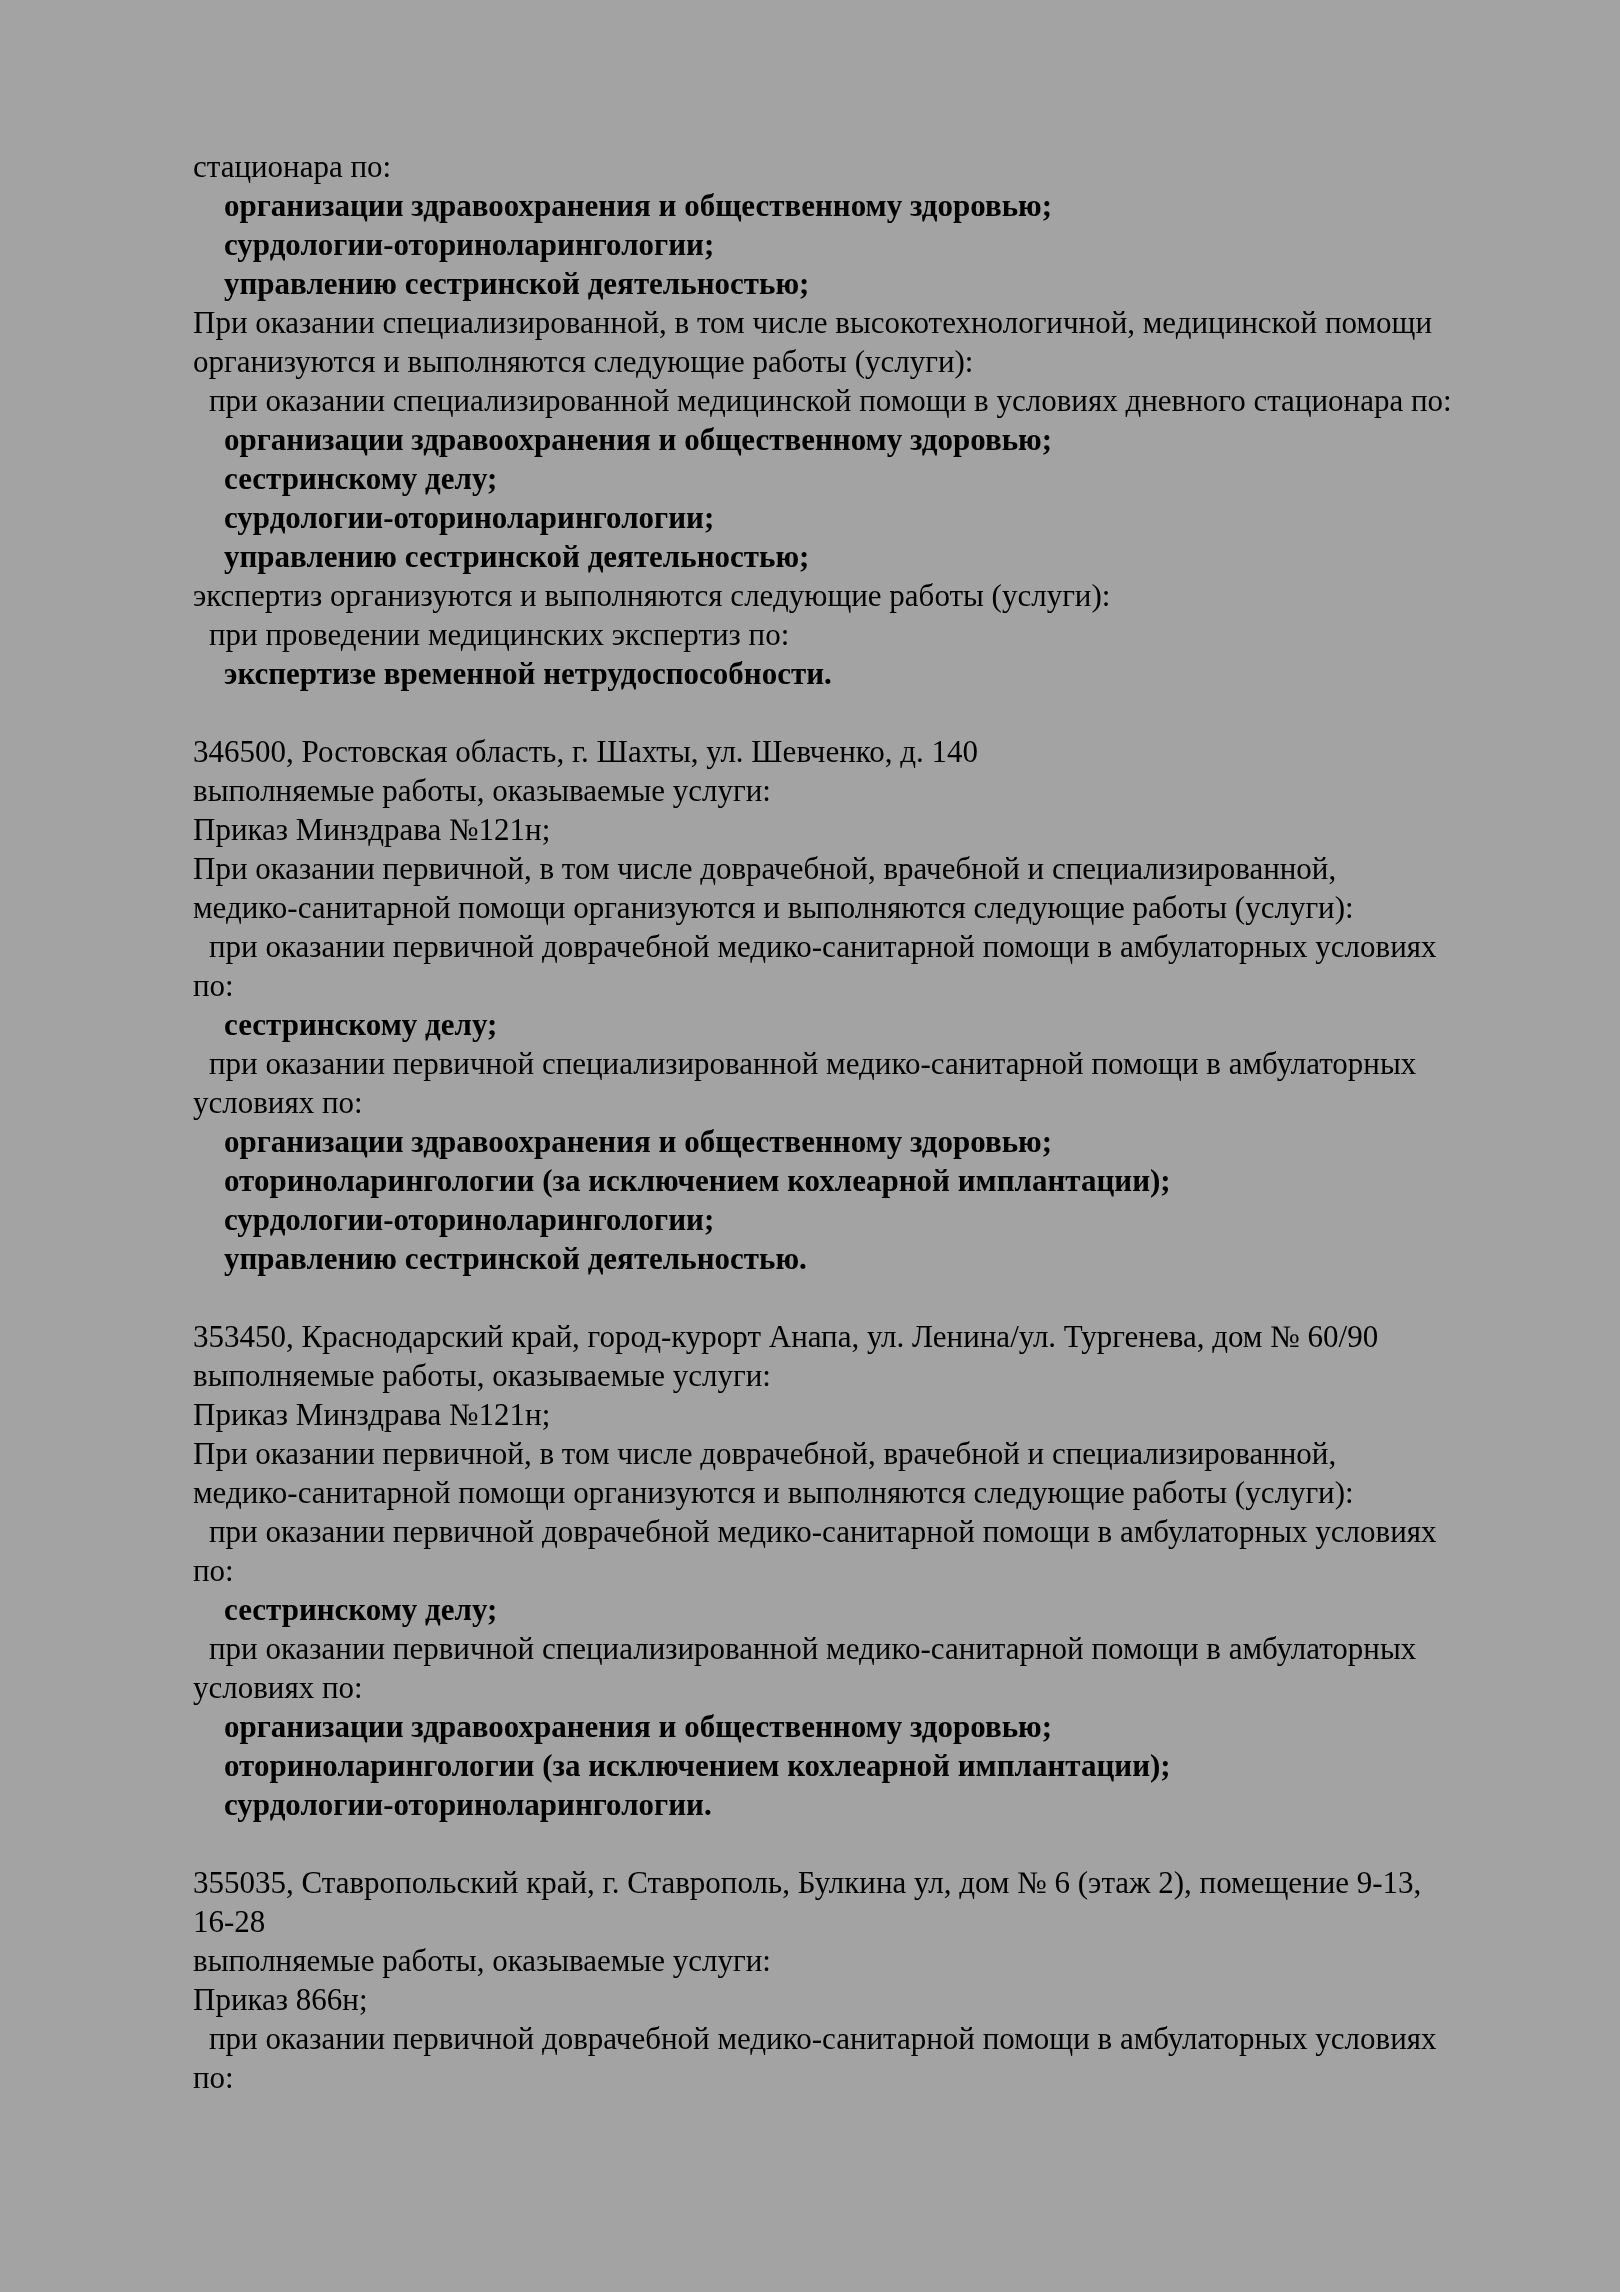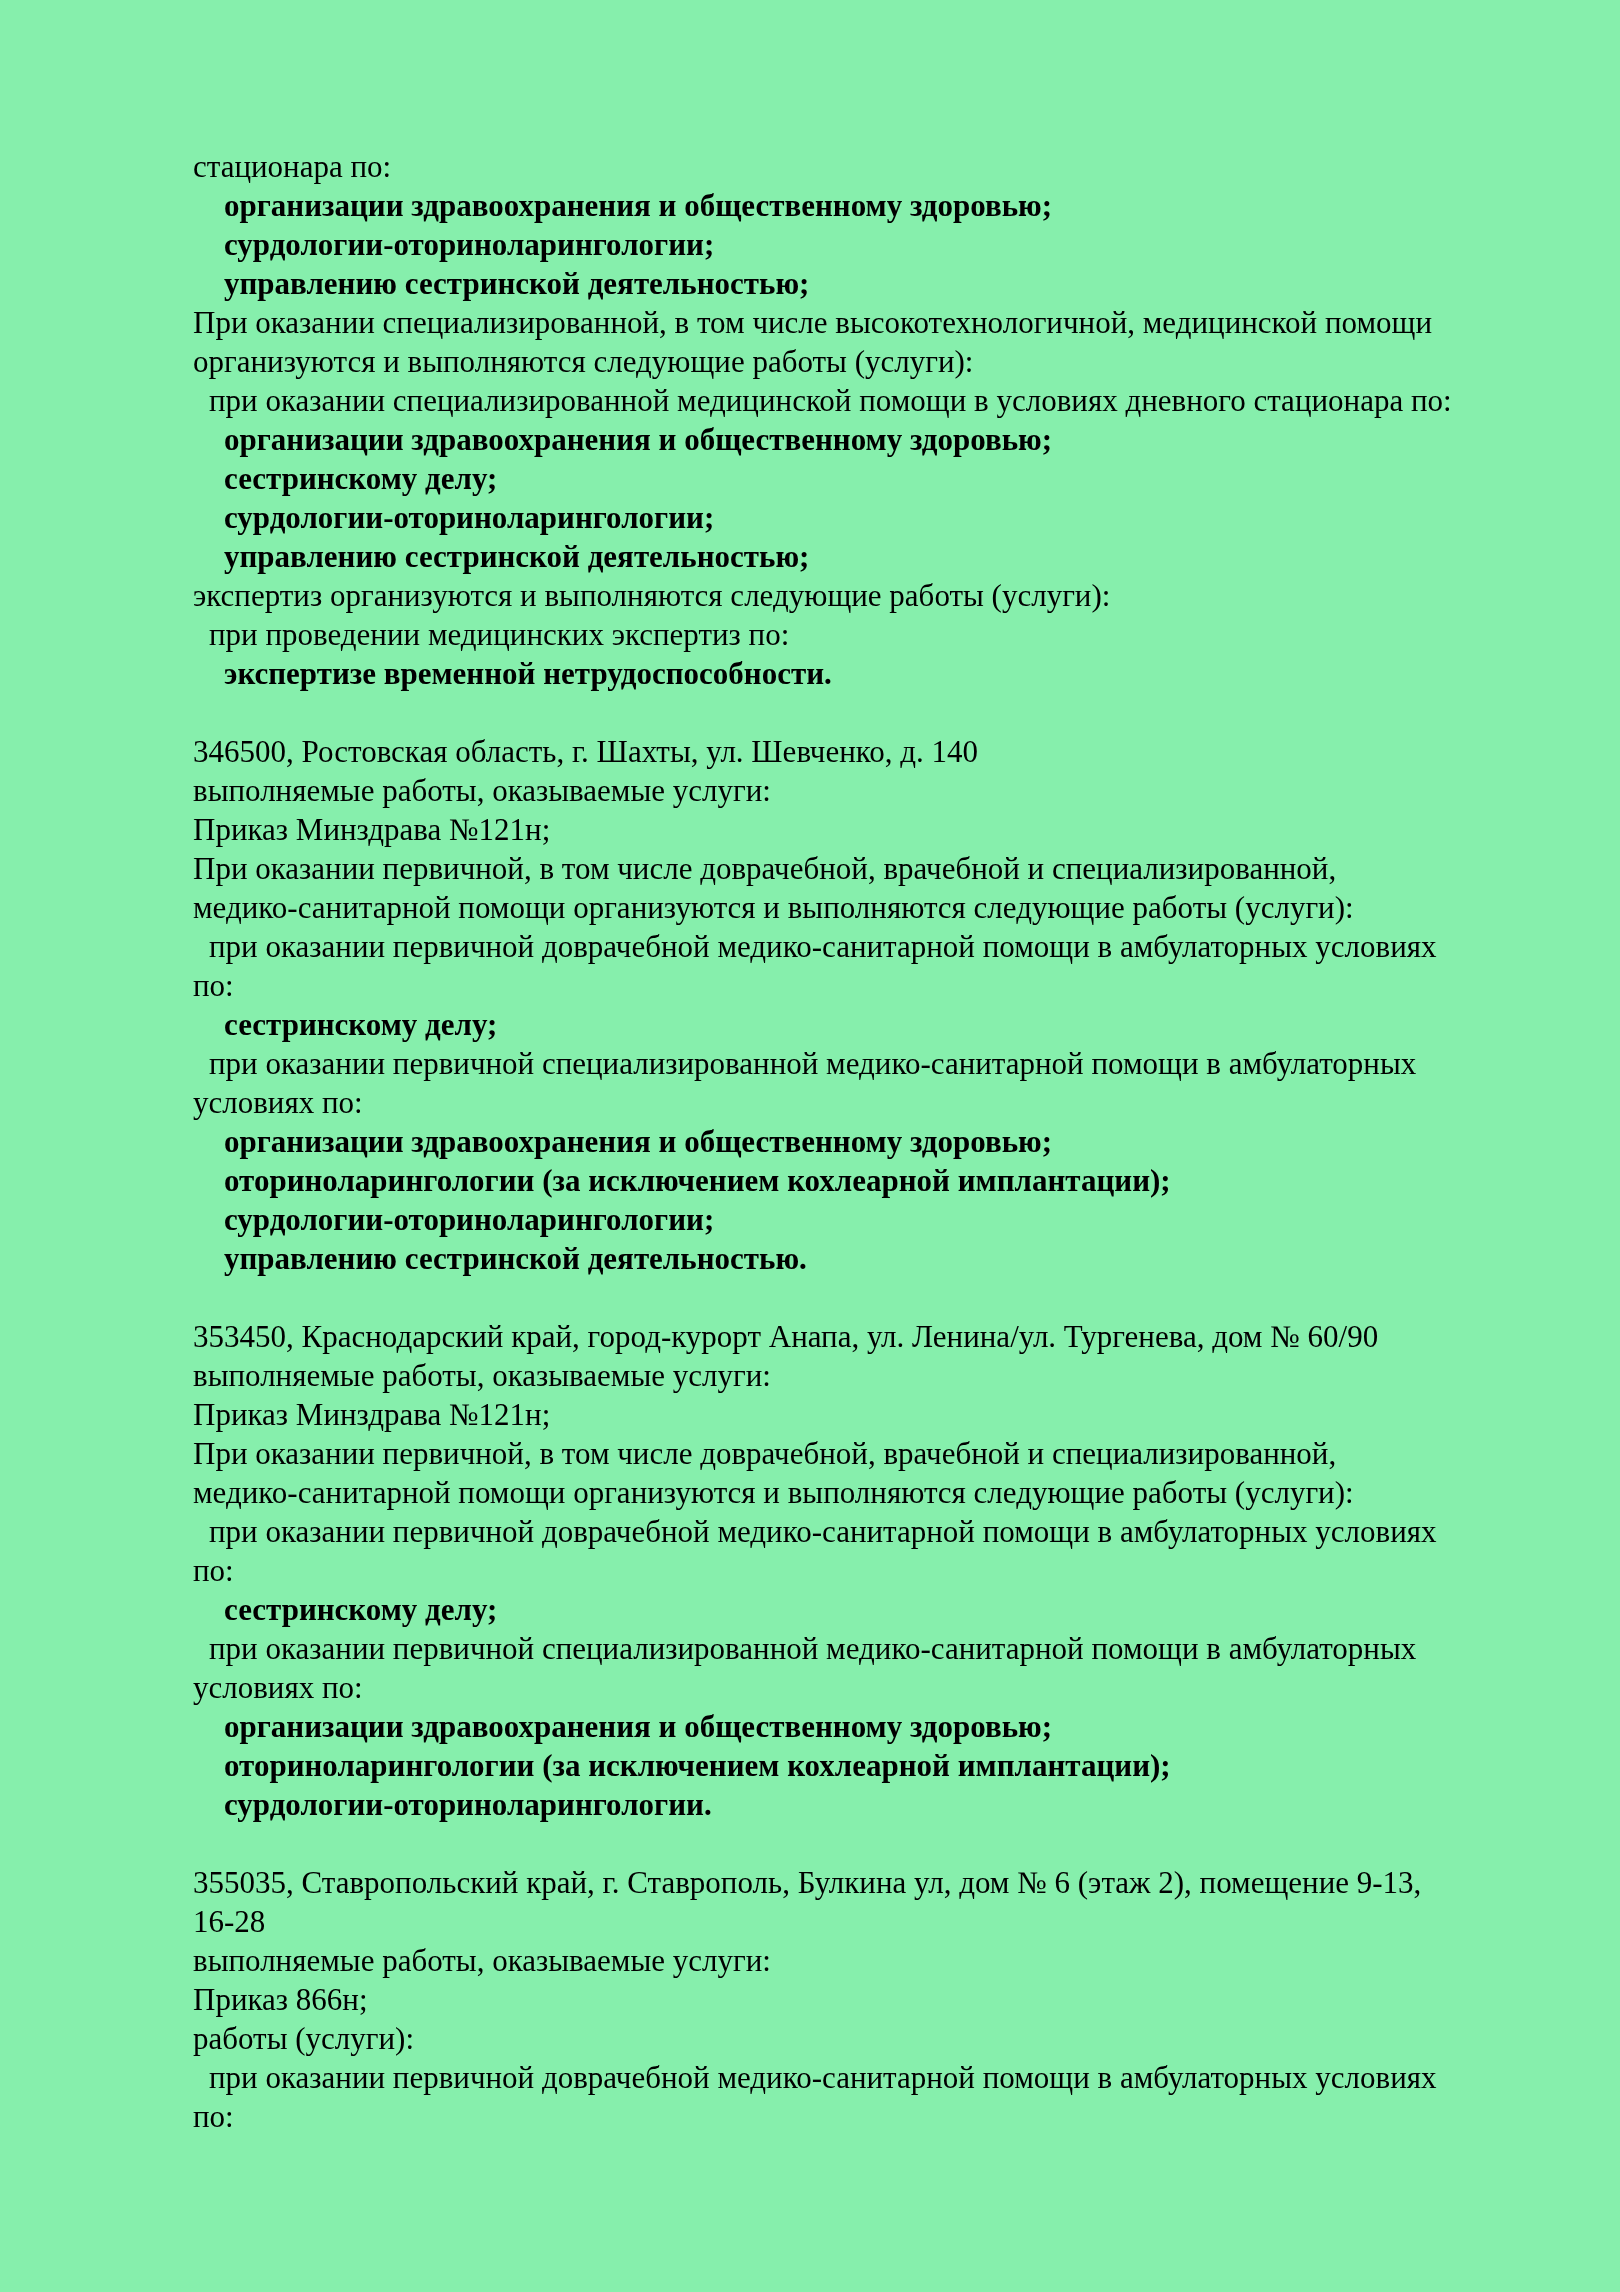--- a/index.html
+++ b/index.html
@@ -14,21 +14,21 @@
     position: relative;
   }
   .page {
     position: absolute;
     left: 0;
     top: 0;
     width: 1620px;
     height: 2293px;
     box-sizing: border-box;
     padding: 147px 143px 12px 193px;
-    background: #86efac;
+    background: #a3a3a3;
   }
   .doc {
     font-family: "Liberation Serif", "DejaVu Serif", serif;
     font-size: 31px;
     line-height: 39px;
     color: #000000;
     letter-spacing: 0;
   }
   .line {
     white-space: pre;
@@ -84,18 +84,17 @@
       <div class="line indent-1">при оказании первичной специализированной медико-санитарной помощи в амбулаторных</div>
       <div class="line indent-0">условиях по:</div>
       <div class="line indent-2">организации здравоохранения и общественному здоровью;</div>
       <div class="line indent-2">оториноларингологии (за исключением кохлеарной имплантации);</div>
       <div class="line indent-2">сурдологии-оториноларингологии.</div>
       <div class="line indent-0 blank"></div>
       <div class="line indent-0">355035, Ставропольский край, г. Ставрополь, Булкина ул, дом № 6 (этаж 2), помещение 9-13,</div>
       <div class="line indent-0">16-28</div>
       <div class="line indent-0">выполняемые работы, оказываемые услуги:</div>
       <div class="line indent-0">Приказ 866н;</div>
-      <div class="line indent-0">работы (услуги):</div>
       <div class="line indent-1">при оказании первичной доврачебной медико-санитарной помощи в амбулаторных условиях</div>
       <div class="line indent-0">по:</div>
     </div>
 </main>
 
 
 </body></html>

